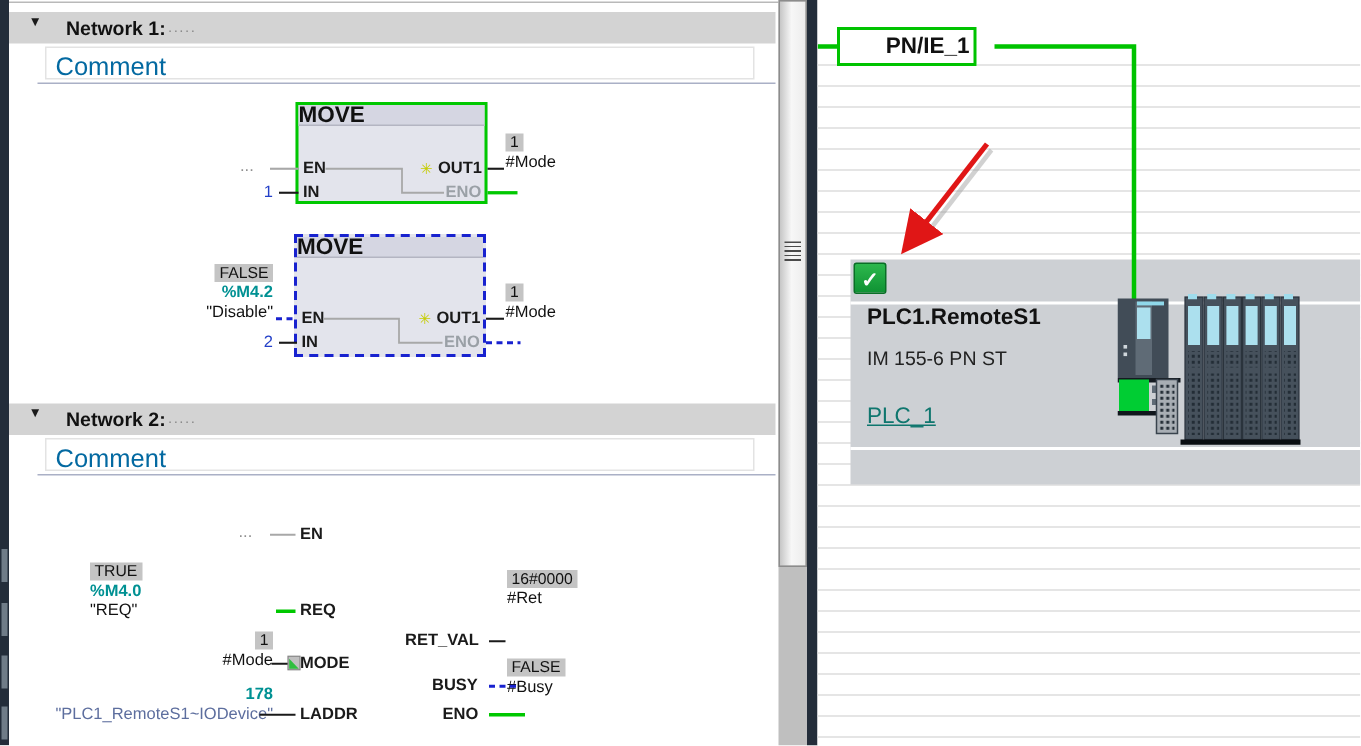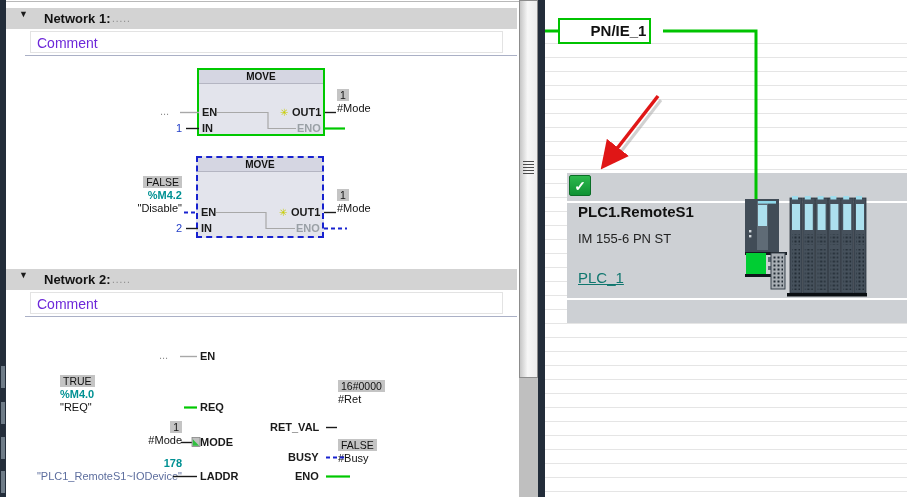--- a/index.html
+++ b/index.html
@@ -14,29 +14,29 @@
   .lb-seg { left:1px; width:4px; height:22px; background:#6f7c88; }
   .top-hairline { left:0; top:1px; width:538px; height:1px; background:#b9b9b9; }
 
   .net-header { left:6px; width:511px; height:21px; background:#d3d3d3; }
   .tri { left:13px; width:12px; height:12px; color:#1a1a1a; font-size:9px; line-height:12px; }
   .tri::before { content:"▼"; }
   .net-label { left:38px; top:3px; font-size:13px; font-weight:bold; color:#111; }
   .net-dots { left:106px; top:5px; font-size:10px; letter-spacing:1px; color:#8a8a8a; }
 
   .comment-box { left:30px; width:473px; height:22px; background:#fff; border:1px solid #e3e3e3; }
-  .comment-text { left:6px; top:3px; font-size:14px; color:#6d28d9; }
+  .comment-text { left:6px; top:3px; font-size:17px; color:#0369a1; }
   .sep-line { left:25px; width:492px; height:1px; background:#aab0c6; }
 
   
   .blk { background:#e3e4ec; }
   .blk.active { border:2px solid #00c800; }
   .blk.inactive { border:2px dashed #1822cf; }
   .blk-title { position:absolute; top:0; left:0; right:0; height:14px; background:#d5d6e2;
-    border-bottom:1px solid #b4b5c2; text-align:center; font-size:10px; font-weight:bold;
+    border-bottom:1px solid #b4b5c2; font-size:15px; font-weight:bold;
     line-height:14px; color:#111; }
   .pin { font-size:11px; font-weight:bold; color:#1a1a1a; white-space:nowrap; }
   .pin.dim { color:#9aa0a6; }
   .mod-icon { font-size:10px; color:#c6cc00; width:12px; }
   .mod-icon::before { content:"✳"; }
   .val { font-size:11px; color:#2440c8; white-space:nowrap; }
   .val.dim { color:#909090; }
   .badge { display:inline-block; background:#c4c4c4; color:#111; font-size:10.5px;
     line-height:12px; padding:0 3px; }
   .stack { font-size:11px; line-height:13px; color:#111; white-space:nowrap; }

